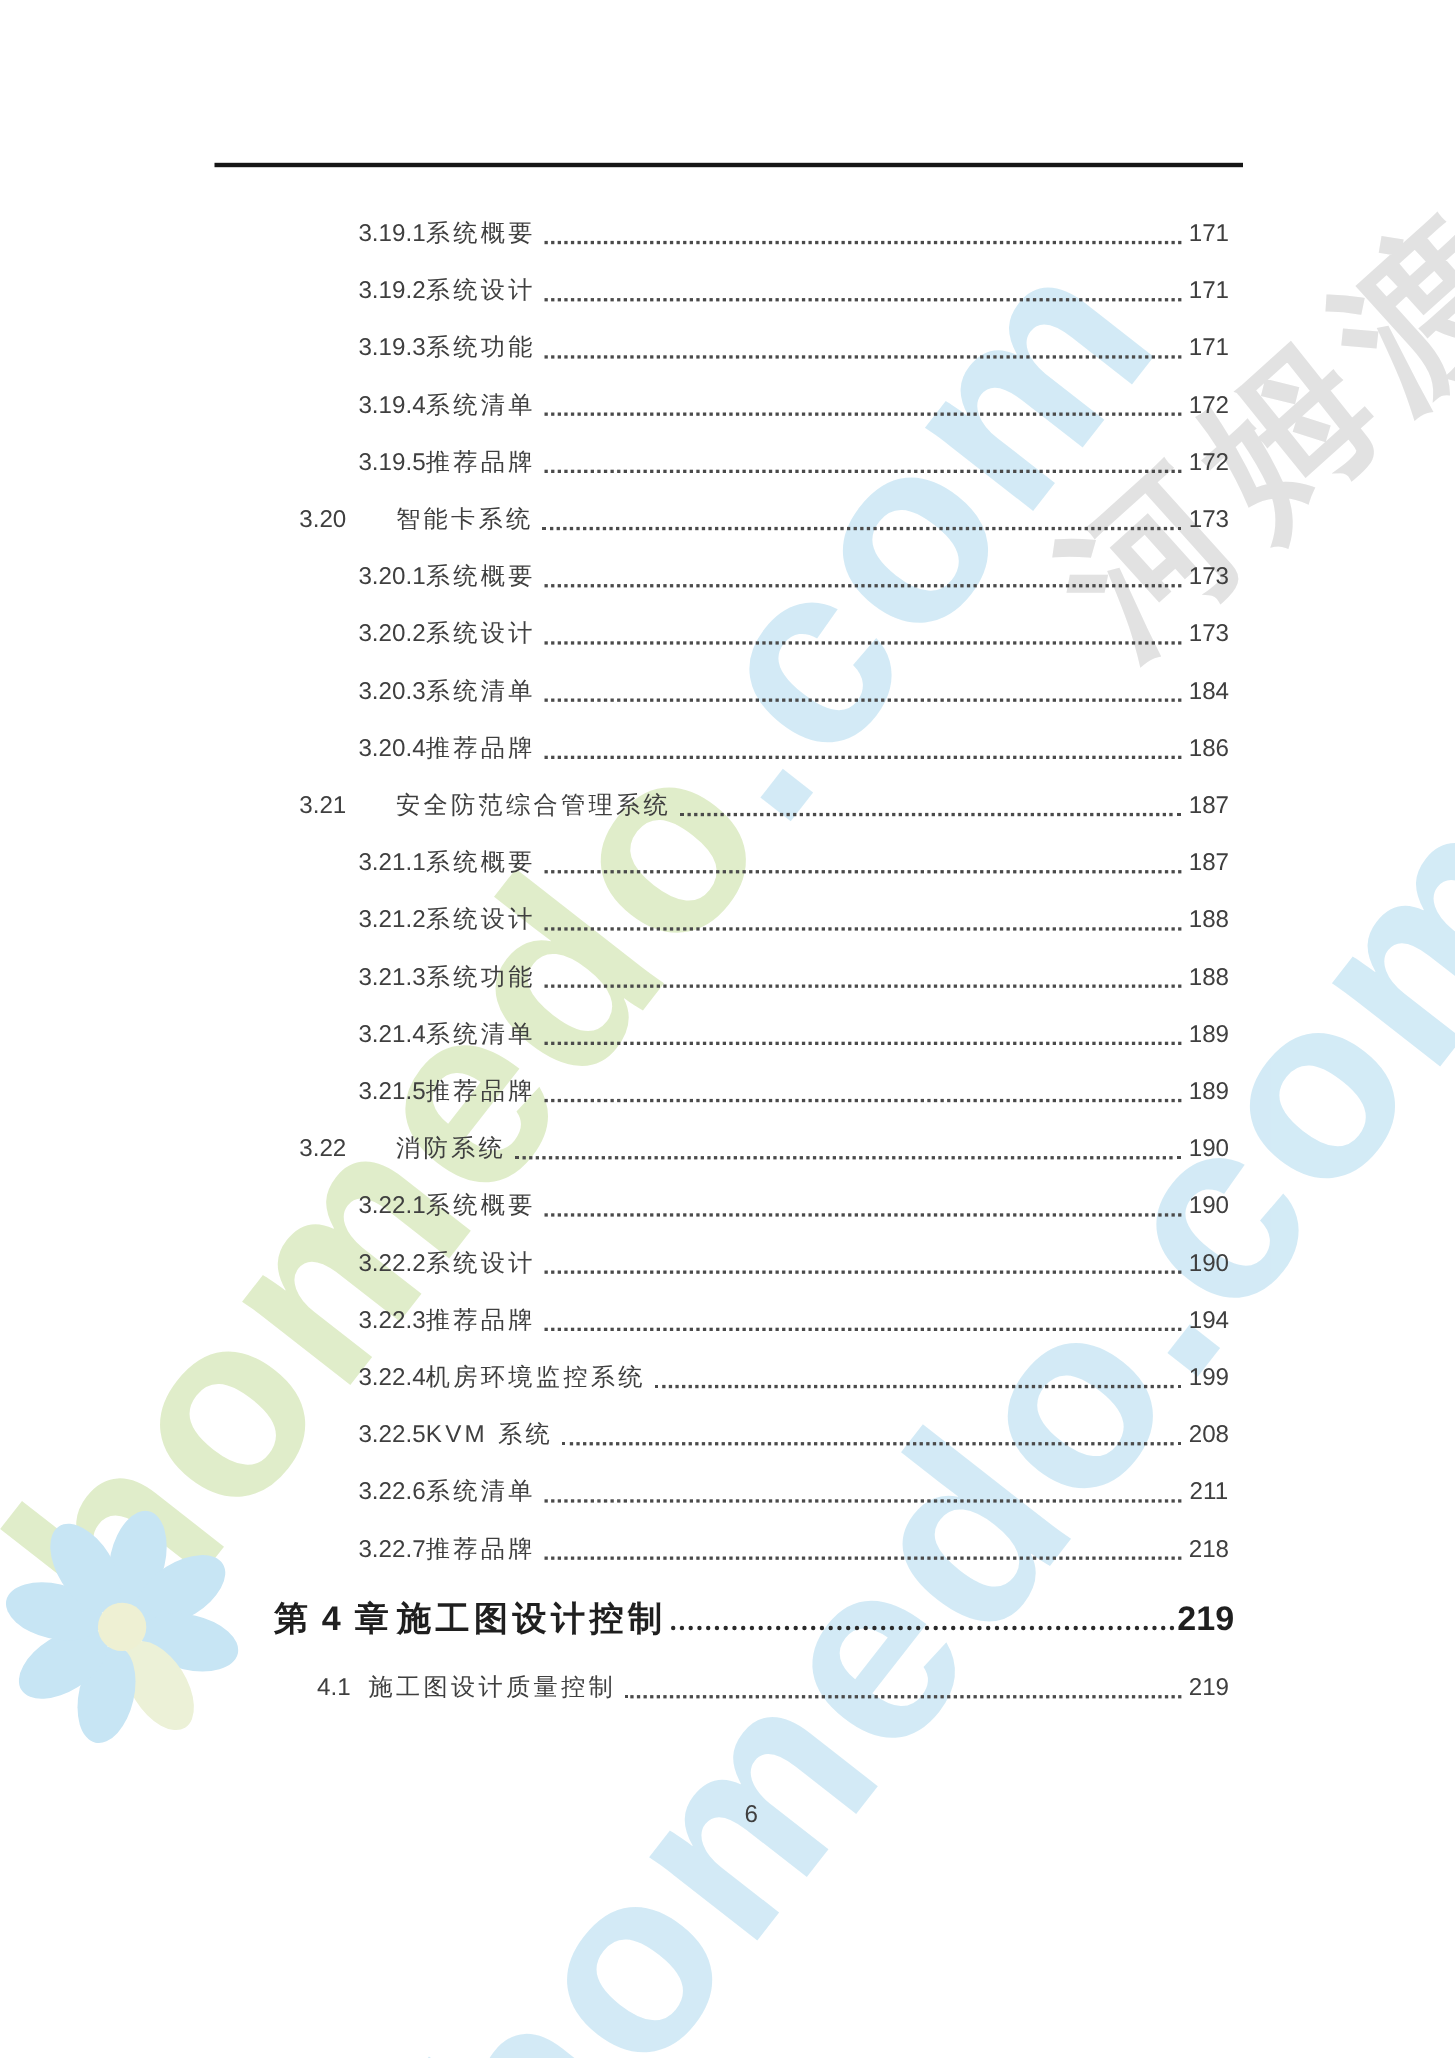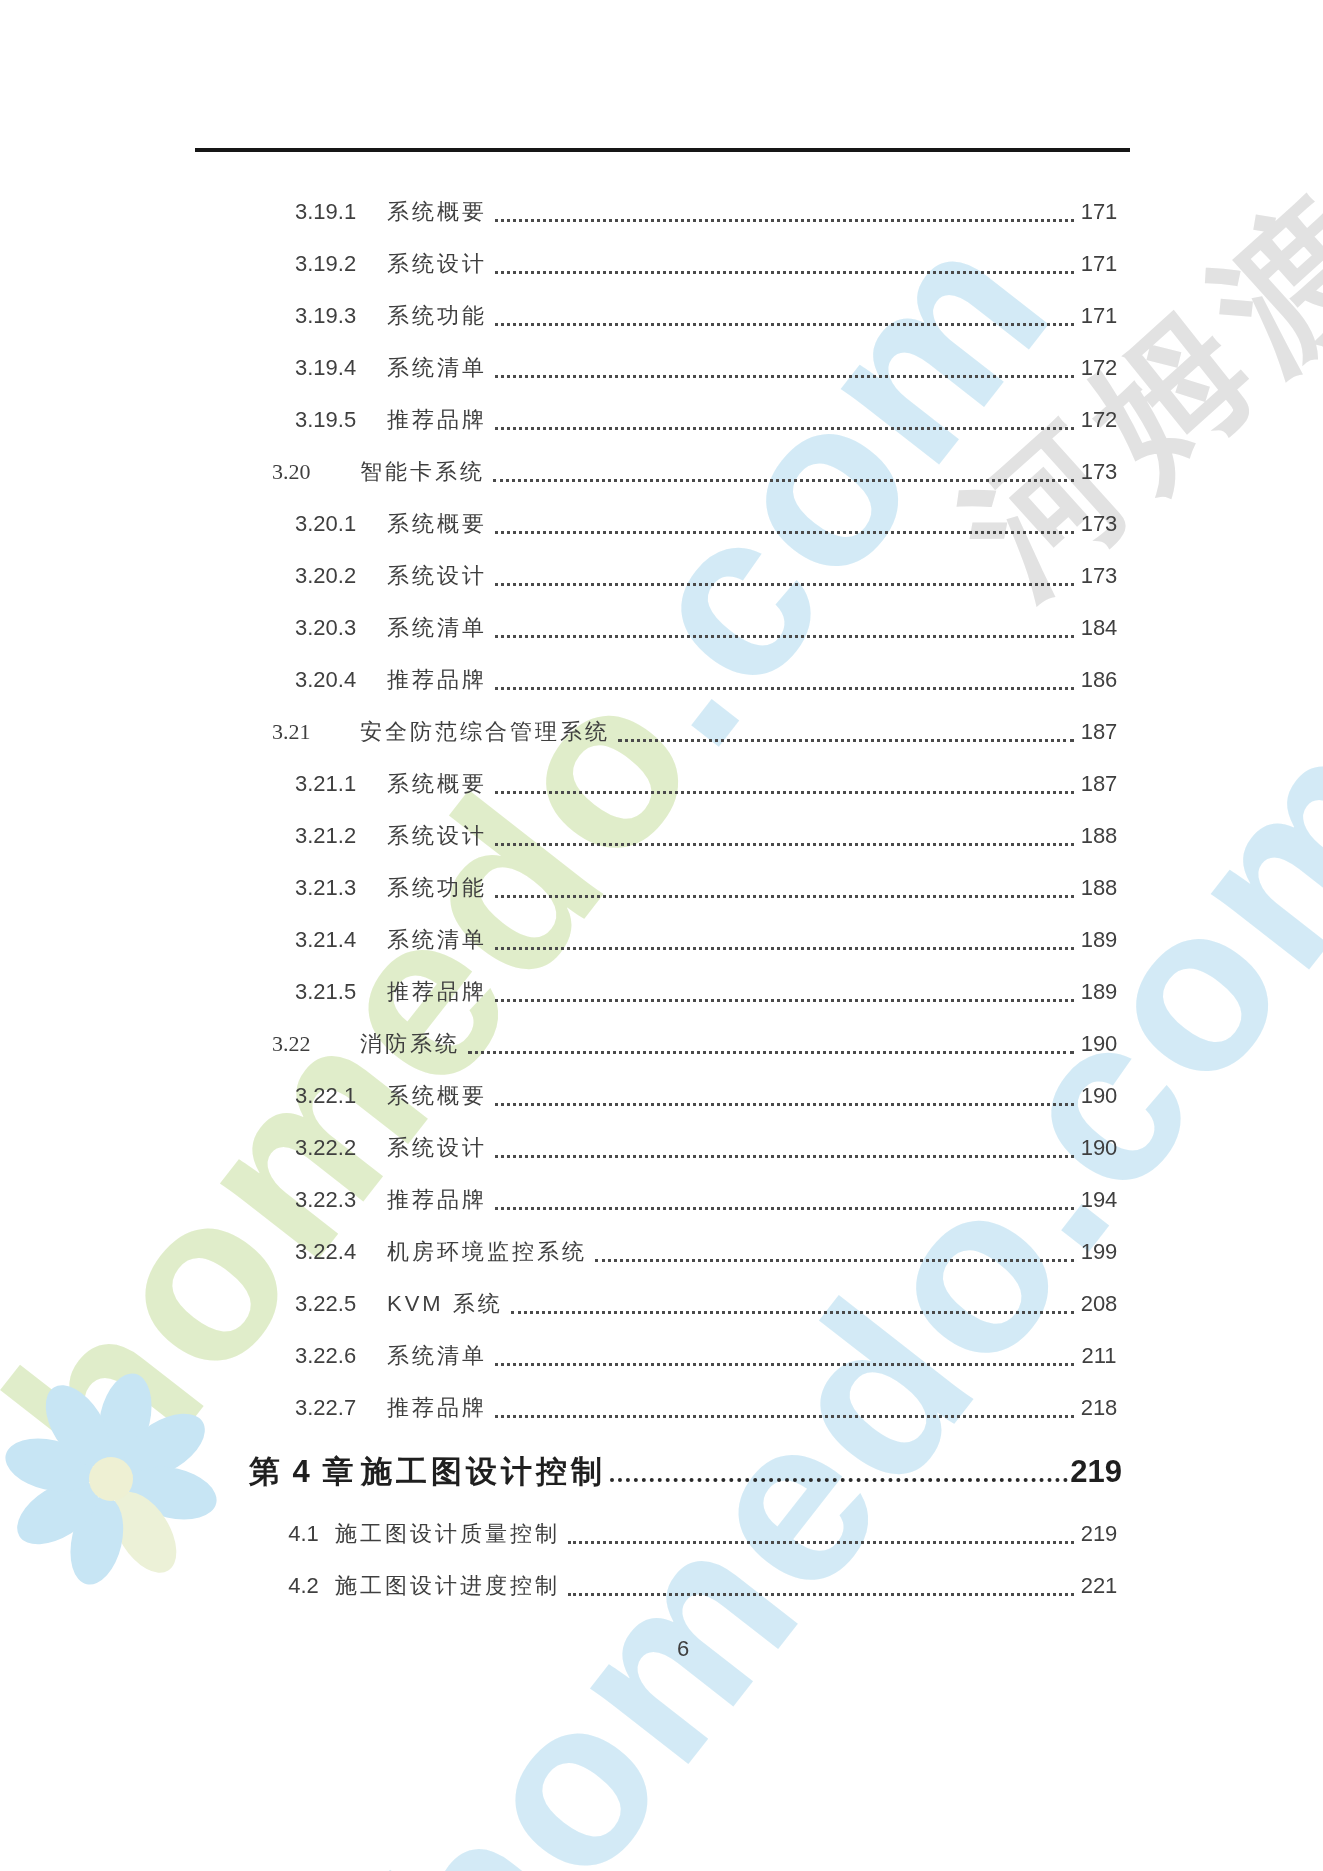--- a/index.html
+++ b/index.html
@@ -41,22 +41,22 @@
   }
   .row{display:flex;align-items:center;height:52px;}
   .row .num{flex:0 0 auto;}
   .row .title{flex:0 0 auto;letter-spacing:3px;}
   .row .leader{flex:1 1 auto;position:relative;align-self:stretch;}
   .row .leader::after{
     content:"";position:absolute;left:8px;right:2px;bottom:16px;
     border-bottom:3px dotted #4a4a4a;
   }
   .row .pnum{flex:0 0 auto;min-width:46px;text-align:center;}
-  .lvl3{padding-left:295px;} .lvl3 .num{width:92px;}
-  .lvl2{padding-left:272px;} .lvl2 .num{width:88px;font-family:Liberation Serif, serif;}
+  .lvl3{padding-left:295px;} .lvl3 .num{width:92px;text-align:right;}
+  .lvl2{padding-left:272px;} .lvl2 .num{width:88px;}
   .lvl1{padding-left:272px;} .lvl1 .num{width:63px;text-align:center;}
   .chapter{
     padding-left:249px;margin-top:12px;color:var(--ink-bold);
     font-size:31px;font-weight:bold;
   }
   .chapter .num{width:112px;letter-spacing:2px;}
   .chapter .title{letter-spacing:4px;}
   .chapter .leader::after{border-bottom:4px dotted #2a2a2a;left:4px;}
   .chapter + .lvl1{margin-top:10px;}
   .footer-pagenum{
@@ -240,23 +240,17 @@
           <span class="title">施工图设计控制</span>
           <span class="leader"></span>
           <span class="pnum">219</span>
         </div>
         <div class="row lvl1">
           <span class="num">4.1</span>
           <span class="title">施工图设计质量控制</span>
           <span class="leader"></span>
           <span class="pnum">219</span>
         </div>
-        <div class="row lvl1">
-          <span class="num">4.2</span>
-          <span class="title">施工图设计进度控制</span>
-          <span class="leader"></span>
-          <span class="pnum">221</span>
-        </div>
       </div>
     <div class="footer-pagenum">6</div>
   </div>
 
 </div>
 
 </body></html>

